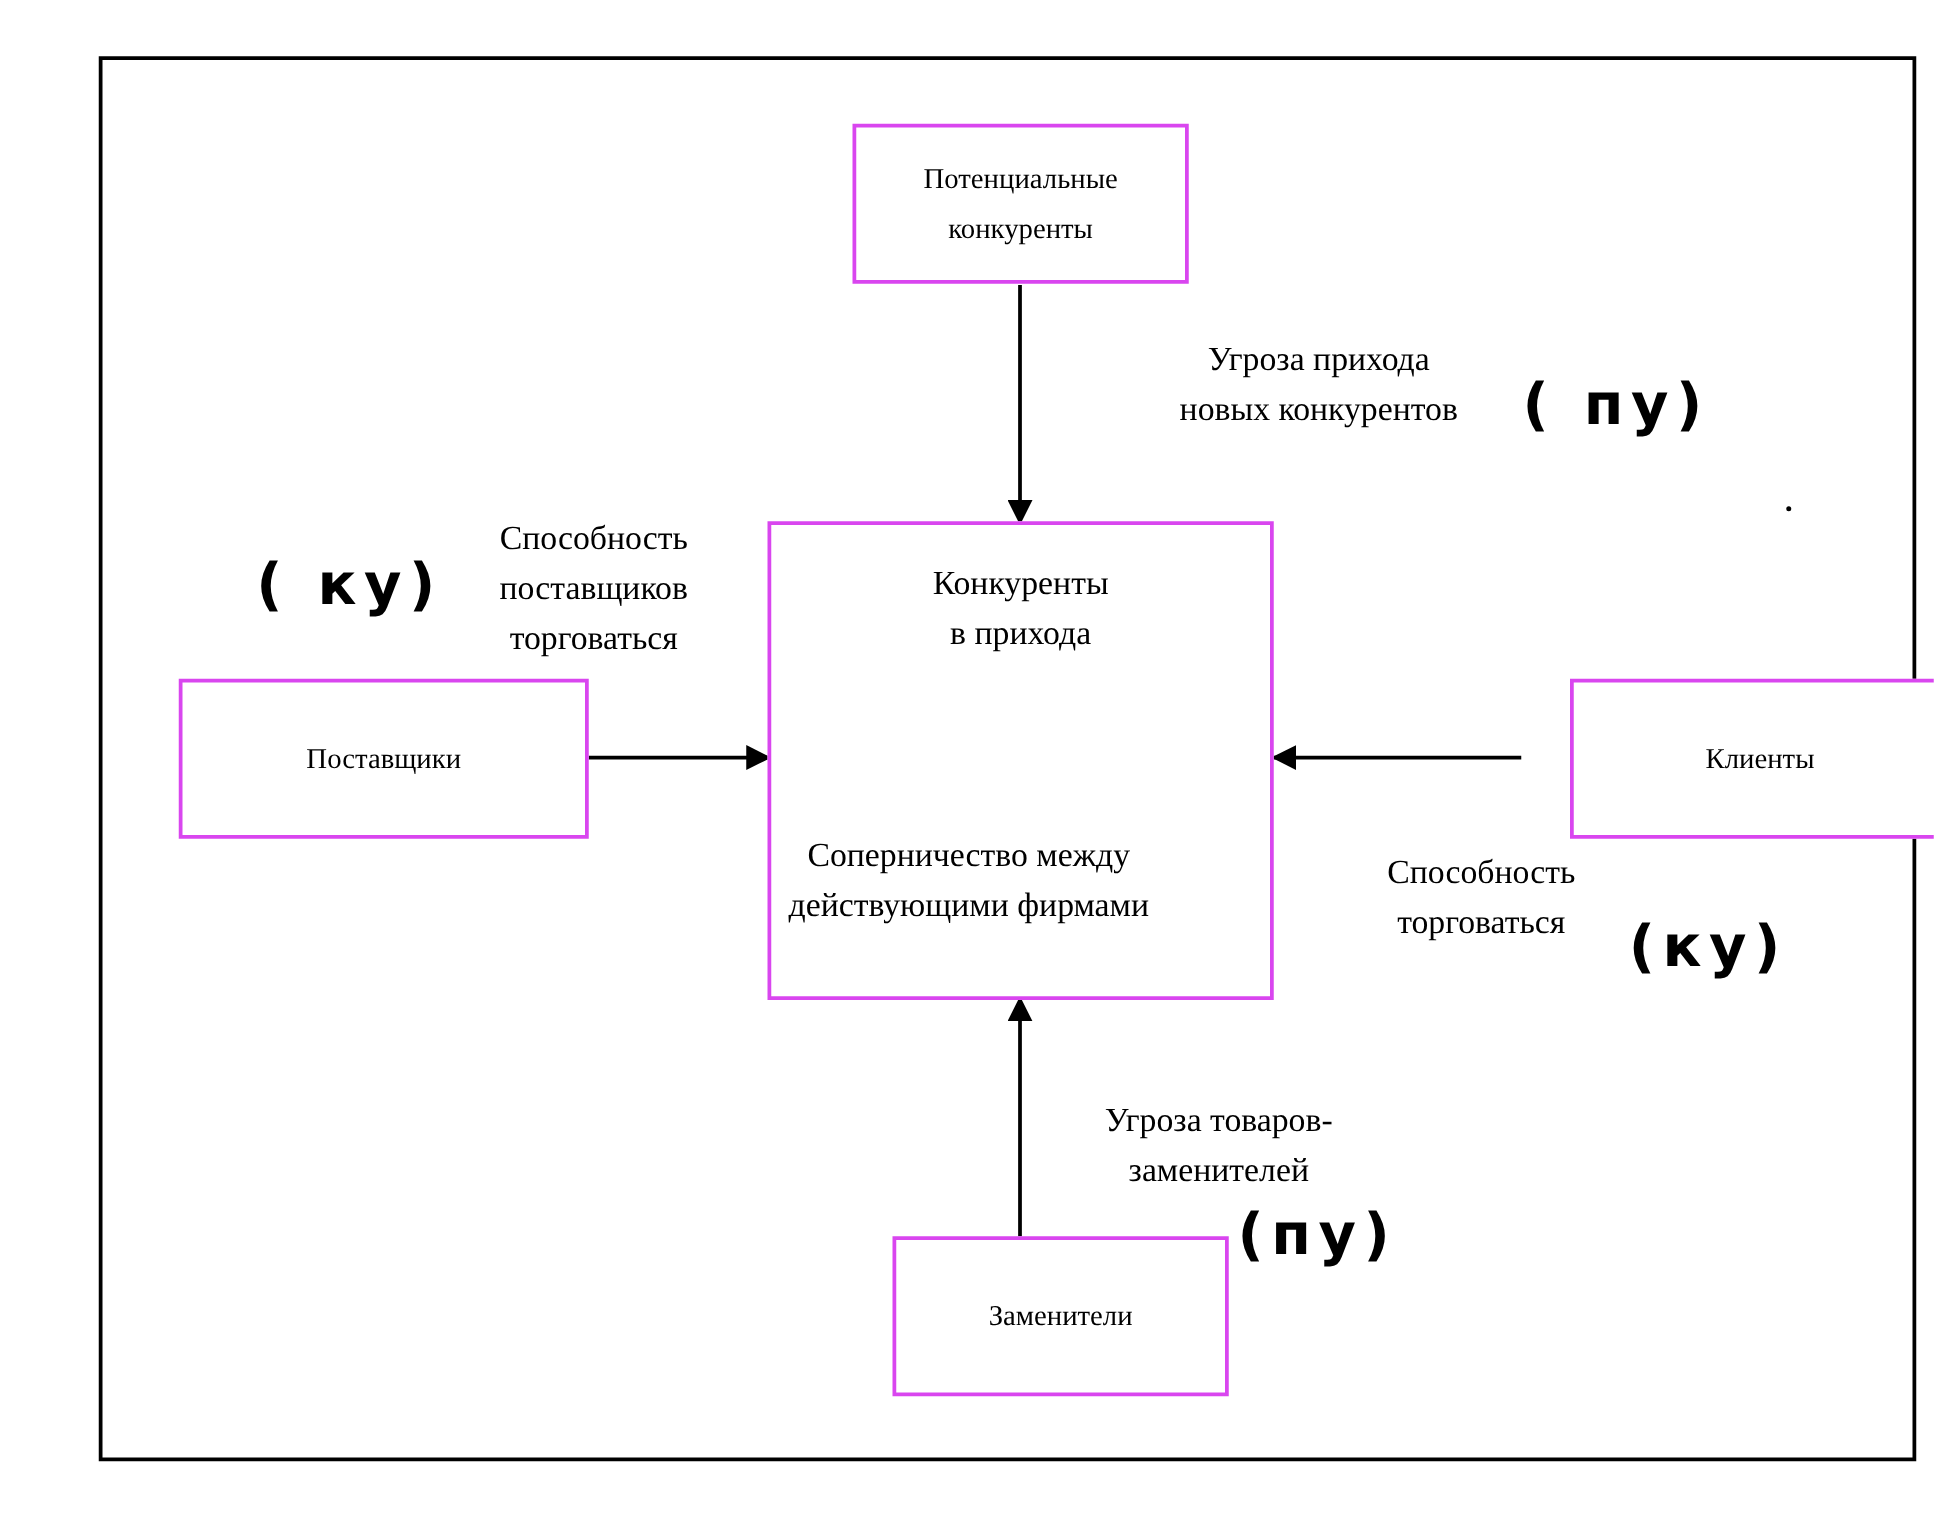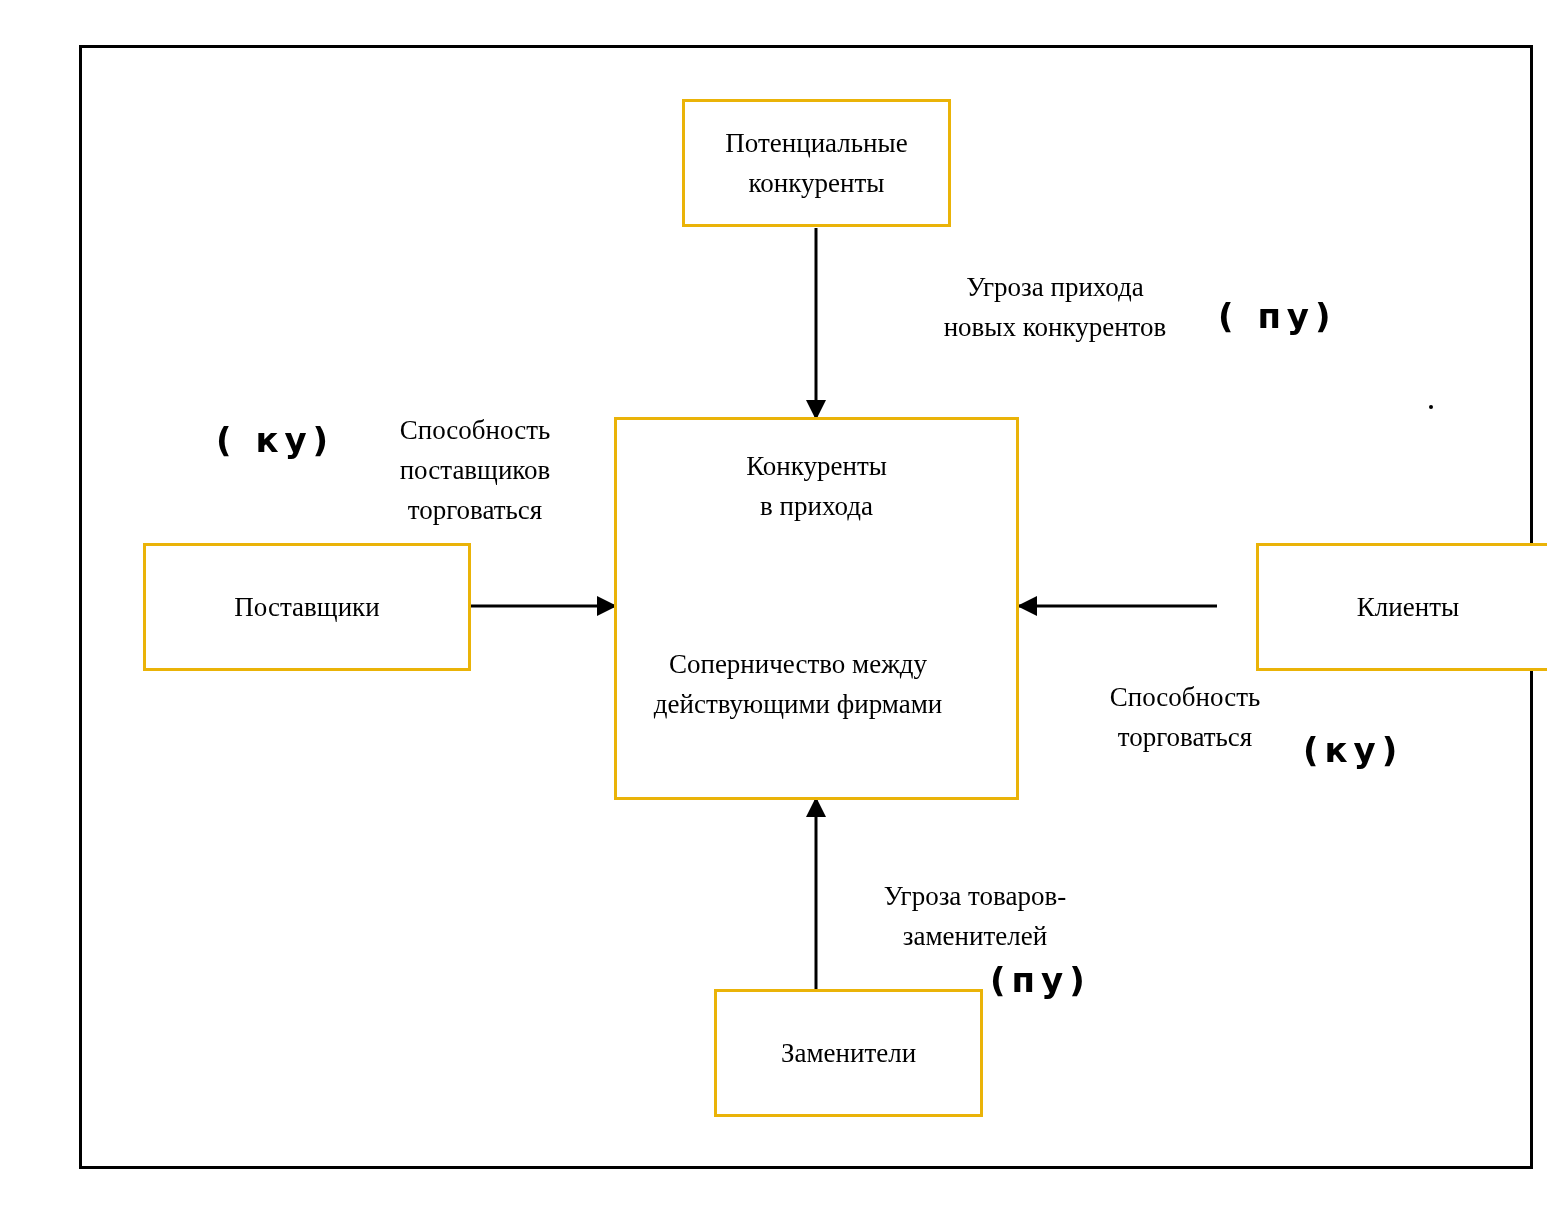--- a/index.html
+++ b/index.html
@@ -1,24 +1,24 @@
 <!DOCTYPE html>
 <html><head>
   <meta charset="utf-8">
   <style>
     html, body { margin: 0; padding: 0; background: #ffffff; }
     body { width: 1547px; height: 1211px; position: relative; overflow: hidden;
            font-family: "Liberation Serif", "DejaVu Serif", serif; color: #000; }
     .frame { position: absolute; left: 79px; top: 45px; width: 1454px; height: 1124px;
              border: 3px solid #000; box-sizing: border-box; }
-    .box { position: absolute; border: 3px solid #eab308; box-sizing: border-box; background: #fff;
+    .box { position: absolute; border: 3px solid #d946ef; box-sizing: border-box; background: #fff;
            display: flex; align-items: center; justify-content: center; text-align: center;
-           font-size: 27px; line-height: 40px; }
+           font-size: 23px; line-height: 40px; }
     .label { position: absolute; text-align: center; font-size: 27px; line-height: 40px; white-space: nowrap; }
-    .hand { position: absolute; font-family: "DejaVu Sans", sans-serif; font-size: 34px; font-weight: bold;
+    .hand { position: absolute; font-family: "DejaVu Sans", sans-serif; font-size: 46px; font-weight: bold;
             letter-spacing: 6px; white-space: nowrap; }
     svg.arrows { position: absolute; left: 0; top: 0; }
     .center-text { position: absolute; text-align: center; font-size: 27px; line-height: 40px; white-space: nowrap; }
   </style>
 </head>
 <body>
 
 <div class="frame"></div>
 
 <svg class="arrows" width="1547" height="1211">
@@ -43,21 +43,21 @@
     <div>Потенциальные</div>
     <div>конкуренты</div>
   </div>
 </div>
 
 <div class="box" style="left:614px;top:417px;width:405px;height:383px;"></div>
 <div class="center-text" style="left:614px;top:446px;width:405px;">
   <div>Конкуренты</div>
   <div>в прихода</div>
 </div>
-<div class="center-text" style="left:614px;top:644px;width:322px;padding-left:23px;">
+<div class="center-text" style="left:614px;top:664px;width:322px;">
   <div>Соперничество между</div>
   <div>действующими фирмами</div>
 </div>
 
 <div class="box" style="left:143px;top:543px;width:328px;height:128px;">
   <span>Поставщики</span>
 </div>
 
 <div class="box" style="left:1256px;top:543px;width:304px;height:128px;">
   <span>Клиенты</span>
@@ -71,21 +71,21 @@
   <div>Угроза прихода</div>
   <div>новых конкурентов</div>
 </div>
 <div class="hand" style="left:1218px;top:296px;">( пу)</div>
 
 <div class="label" style="left:355px;top:410px;width:240px;">
   <div>Способность</div>
   <div>поставщиков</div>
   <div>торговаться</div>
 </div>
-<div class="hand" style="left:205px;top:420px;margin-left:11px;">( ку)</div>
+<div class="hand" style="left:205px;top:440px;">( ку)</div>
 
 <div class="label" style="left:1070px;top:677px;width:230px;">
   <div>Способность</div>
   <div>торговаться</div>
 </div>
 <div class="hand" style="left:1303px;top:730px;">(ку)</div>
 
 <div class="label" style="left:850px;top:876px;width:250px;">
   <div>Угроза товаров-</div>
   <div>заменителей</div>

